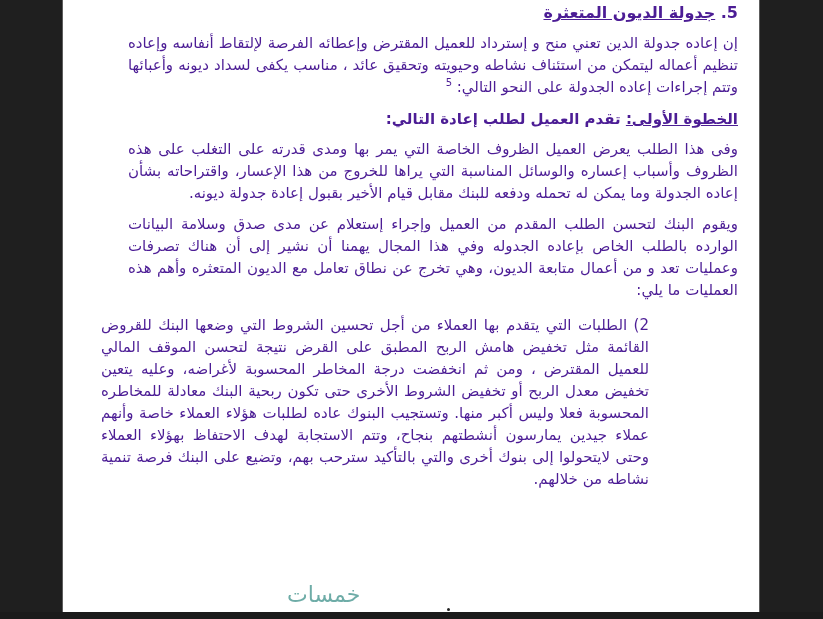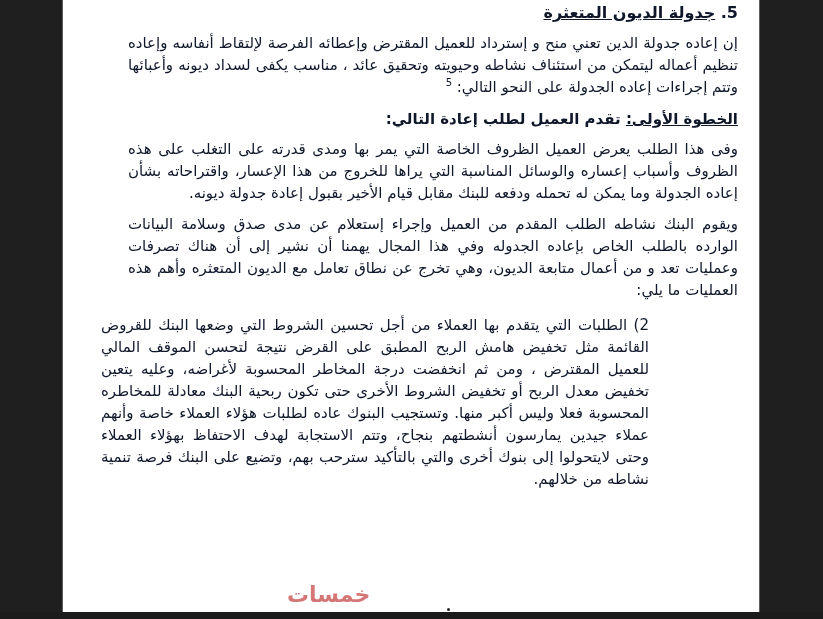--- a/index.html
+++ b/index.html
@@ -5,23 +5,23 @@
   html,body{margin:0;padding:0;background:#1f1f1f;}
   .stage{position:relative;width:823px;height:619px;background:#1f1f1f;overflow:hidden;
          font-family:"DejaVu Sans",sans-serif;}
   .side-strip{position:absolute;top:0;height:619px;background:#1f1f1f;}
   .side-strip.left{left:0;width:62px;}
   .side-strip.right{left:760px;width:63px;}
   .bottom-strip{position:absolute;left:0;top:612px;width:823px;height:7px;background:#1b1b1b;}
   .paper{position:absolute;left:62px;top:0;width:698px;height:612px;background:#ffffff;
          border-left:1px solid #5d5d5d;border-right:1px solid #5d5d5d;box-sizing:border-box;}
   .watermark{position:absolute;left:224px;top:582px;z-index:0;
-             font-size:22px;font-weight:bold;color:#b91c1c;opacity:.6;letter-spacing:2px;
+             font-size:22px;font-weight:normal;color:#0f766e;opacity:.6;letter-spacing:2px;
              direction:rtl;user-select:none;}
-  .content{position:absolute;top:0;right:21px;left:65px;z-index:1;direction:rtl;color:#0f172a;}
+  .content{position:absolute;top:0;right:21px;left:65px;z-index:1;direction:rtl;color:#4c1d95;}
   .title{margin:3px 0 0 0;font-size:16px;font-weight:bold;text-align:right;line-height:20px;}
   .title .t-underline{text-decoration:underline;}
   .para{font-size:15px;line-height:22px;text-align:justify;margin:9px 0 0 0;}
   .para.intro{margin-top:9px;}
   .fn{font-size:10px;line-height:0;}
   .heading{font-size:15px;font-weight:bold;text-align:right;line-height:20px;margin:11px 0 0 0;}
   .heading .h-underline{text-decoration:underline;}
   .num-list{margin:13px 89px 0 -27px;}
   .list-item{font-size:15px;line-height:22px;text-align:justify;margin:0;}
   .cut-dot{position:absolute;left:384px;top:608px;width:3px;height:3px;background:#222;
@@ -42,21 +42,21 @@
 
       <h1 class="title"><span>5.</span> <span class="t-underline">جدولة الديون المتعثرة</span></h1>
 
       <p class="para intro"><span>إن إعاده جدولة الدين تعني منح و إسترداد للعميل المقترض وإعطائه الفرصة لإلتقاط أنفاسه وإعاده تنظيم أعماله ليتمكن من استئناف نشاطه وحيويته وتحقيق عائد ، مناسب يكفى لسداد ديونه وأعبائها وتتم إجراءات إعاده الجدولة على النحو التالي:</span> <sup class="fn">5</sup></p>
 
       <h2 class="heading"><span class="h-underline">الخطوة الأولى:</span> <span>تقدم العميل لطلب إعادة التالي:</span></h2>
 
       <p class="para">وفى هذا الطلب يعرض العميل الظروف الخاصة التي يمر بها ومدى قدرته على التغلب على هذه الظروف وأسباب إعساره والوسائل المناسبة التي يراها للخروج من هذا الإعسار، واقتراحاته بشأن إعاده الجدولة وما يمكن له تحمله ودفعه للبنك مقابل قيام الأخير بقبول إعادة جدولة ديونه.</p>
 
 
-      <p class="para">ويقوم البنك نشاطه الطلب المقدم من العميل وإجراء إستعلام عن مدى صدق وسلامة البيانات الوارده بالطلب الخاص بإعاده الجدوله وفي هذا المجال يهمنا أن نشير إلى أن هناك تصرفات وعمليات تعد و من أعمال متابعة الديون، وهي تخرج عن نطاق تعامل مع الديون المتعثره وأهم هذه العمليات ما يلي:</p>
+      <p class="para">ويقوم البنك لتحسن الطلب المقدم من العميل وإجراء إستعلام عن مدى صدق وسلامة البيانات الوارده بالطلب الخاص بإعاده الجدوله وفي هذا المجال يهمنا أن نشير إلى أن هناك تصرفات وعمليات تعد و من أعمال متابعة الديون، وهي تخرج عن نطاق تعامل مع الديون المتعثره وأهم هذه العمليات ما يلي:</p>
 
       <div class="num-list">
         <div class="list-item"><span>2)</span> <span>الطلبات التي يتقدم بها العملاء من أجل تحسين الشروط التي وضعها البنك للقروض القائمة مثل تخفيض هامش الربح المطبق على القرض نتيجة لتحسن الموقف المالي للعميل المقترض ، ومن ثم انخفضت درجة المخاطر المحسوبة لأغراضه، وعليه يتعين تخفيض معدل الربح أو تخفيض الشروط الأخرى حتى تكون ربحية البنك معادلة للمخاطره المحسوبة فعلا وليس أكبر منها. وتستجيب البنوك عاده لطلبات هؤلاء العملاء خاصة وأنهم عملاء جيدين يمارسون أنشطتهم بنجاح، وتتم الاستجابة لهدف الاحتفاظ بهؤلاء العملاء وحتى لايتحولوا إلى بنوك أخرى والتي بالتأكيد سترحب بهم، وتضيع على البنك فرصة تنمية نشاطه من خلالهم.</span></div>
       </div>
     </div>
 
     <div class="cut-dot"></div>
   </div>
 </div>
 

